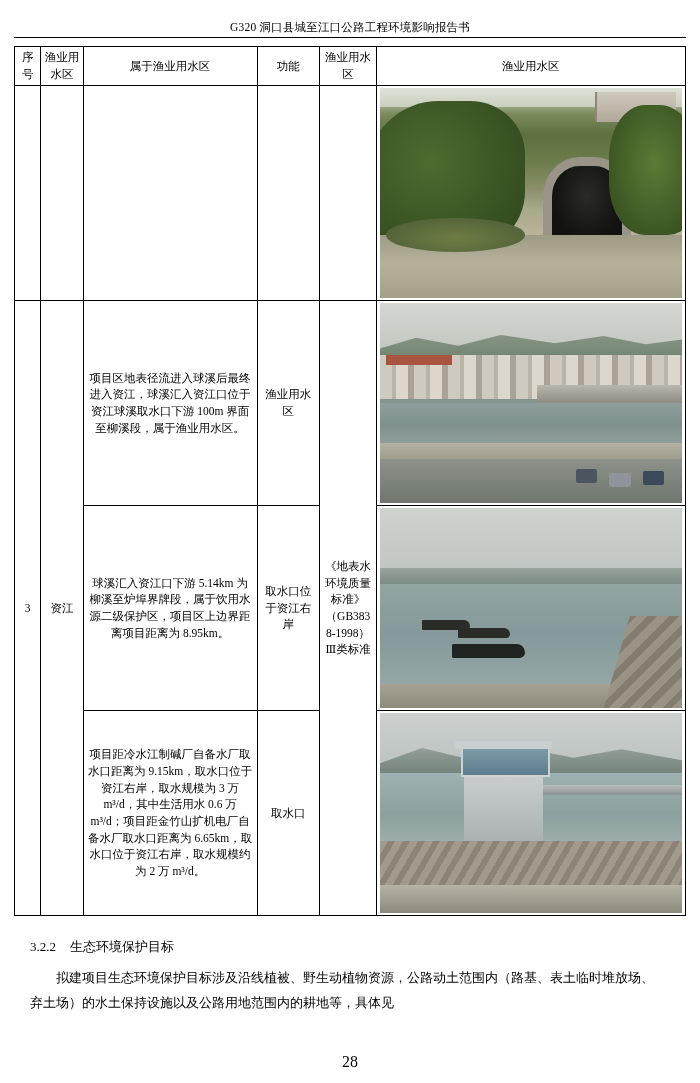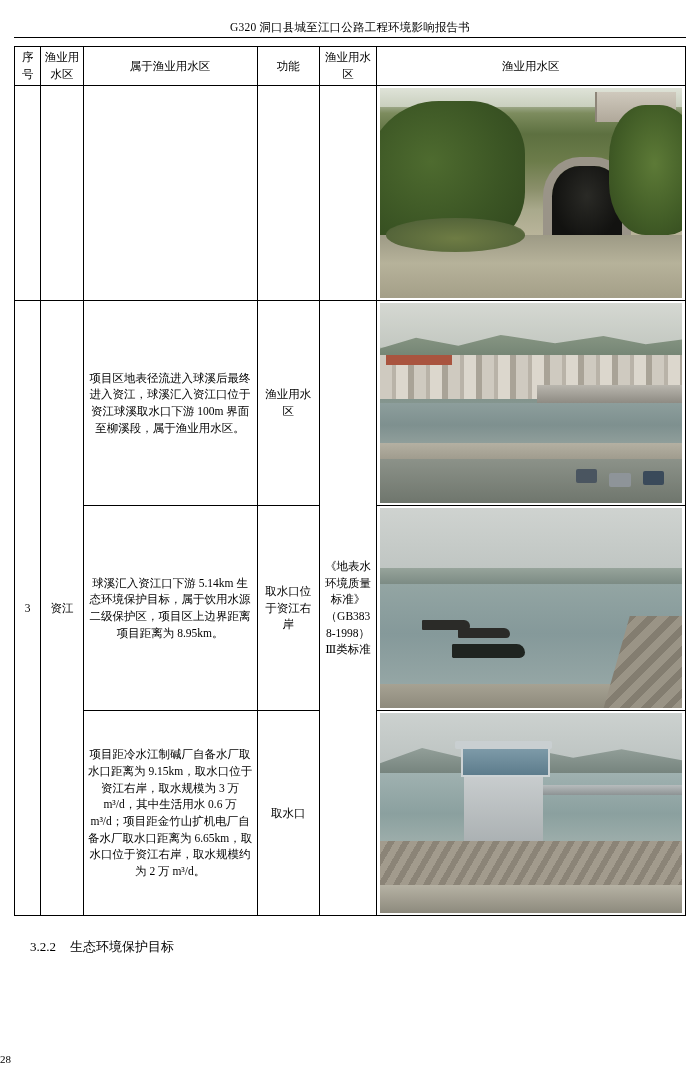--- a/index.html
+++ b/index.html
@@ -239,23 +239,24 @@
   }
   .section-title .num { margin-right: 14px; }
   .para {
     font-size: 13px;
     line-height: 1.9;
     text-indent: 2em;
     text-align: justify;
   }
   .pagenum {
     position: absolute;
-    bottom: 18px;
+    bottom: 12px;
     left: 0; right: 0;
-    font-size: 11px;
+    text-align: center;
+    font-size: 16px;
   }
 </style>
 </head>
 <body>
 
 <div class="page">
 
   <div class="header">
     <span>G320 洞口县城至江口公路工程环境影响报告书</span>
     <div class="header-rule"></div>
@@ -317,21 +318,21 @@
             <div class="quay"></div>
             <div class="road"></div>
             <div class="car c1"></div>
             <div class="car c2"></div>
             <div class="car c3"></div>
           </div>
         </td>
       </tr>
 
       <tr>
-        <td class="cell-text">球溪汇入资江口下游 5.14km 生态环境保护目标，属于饮用水源二级保护区，项目区上边界距离项目距离为 8.95km。</td>
+        <td class="cell-text">球溪汇入资江口下游 5.14km 为柳溪至炉埠界牌段，属于饮用水源二级保护区，项目区上边界距离项目距离为 8.95km。</td>
         <td class="cell-text">取水口位于资江右岸</td>
         <td class="photocell">
           <div class="photo photo3 p3">
             <div class="sky3"></div>
             <div class="farbank"></div>
             <div class="water"></div>
             <div class="boat b1"></div>
             <div class="boat b2"></div>
             <div class="boat b3"></div>
             <div class="shore"></div>
@@ -358,17 +359,18 @@
           </div>
         </td>
       </tr>
     </tbody>
   </table>
 
   <div class="section">
     <div class="section-title">
       <span class="num">3.2.2</span><span>生态环境保护目标</span>
     </div>
+    <div class="para">拟建项目生态环境保护目标涉及沿线植被、野生动植物资源，公路动土范围内（路基、表土临时堆放场、弃土场）的水土保持设施以及公路用地范围内的耕地等，具体见</div>
   </div>
 
   <div class="pagenum">28</div>
 
 </div>
 
 </body></html>

